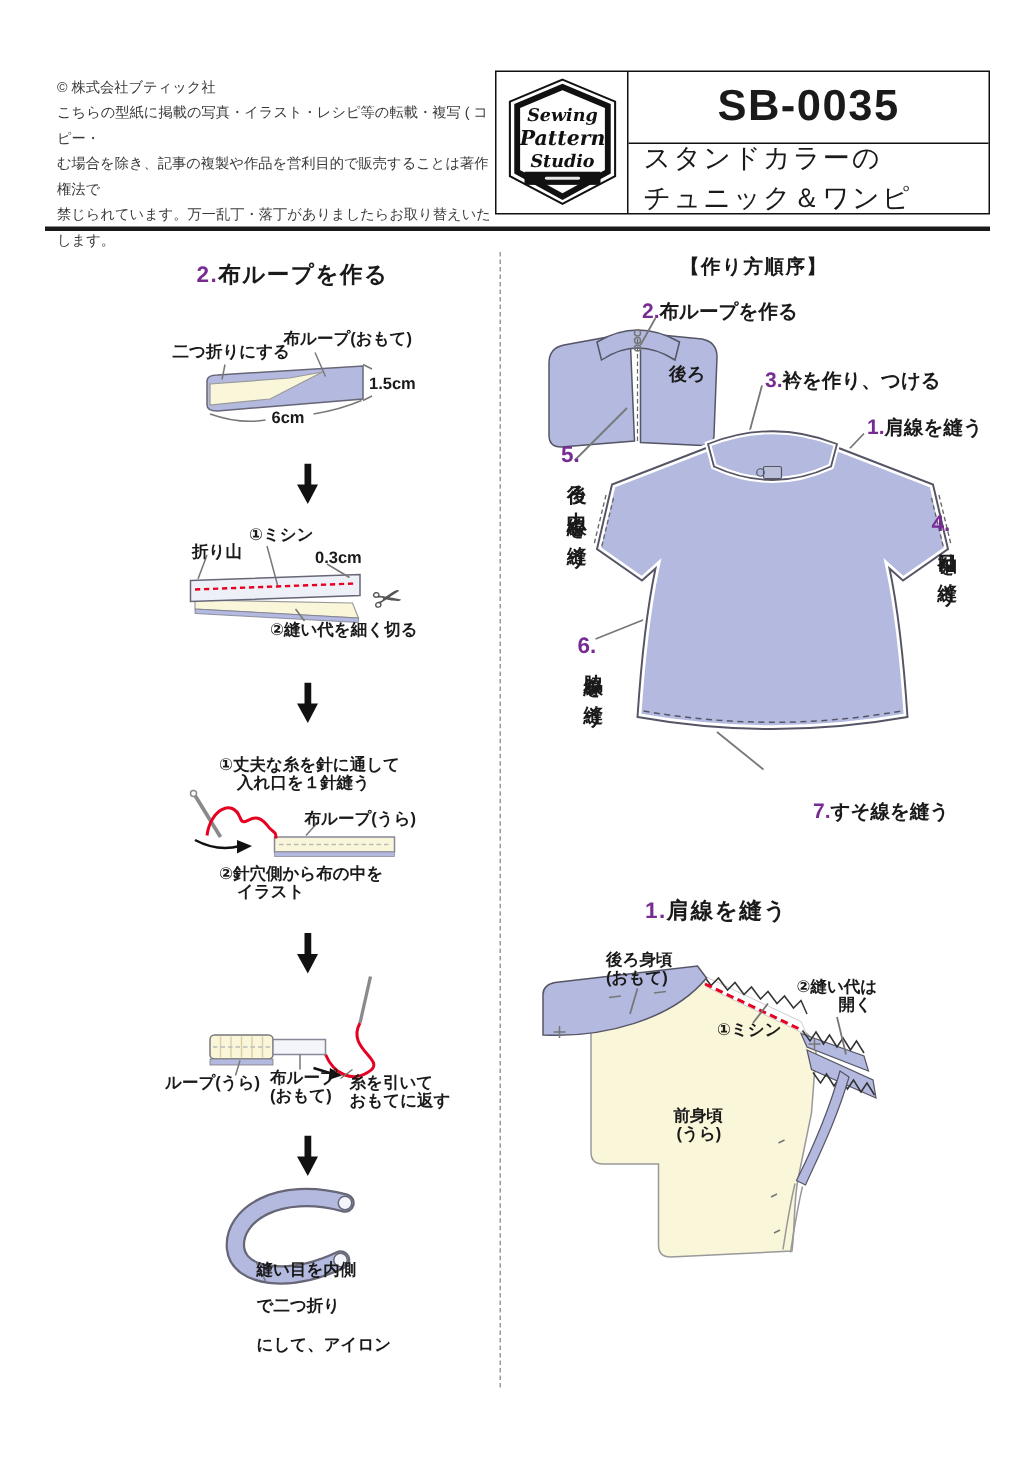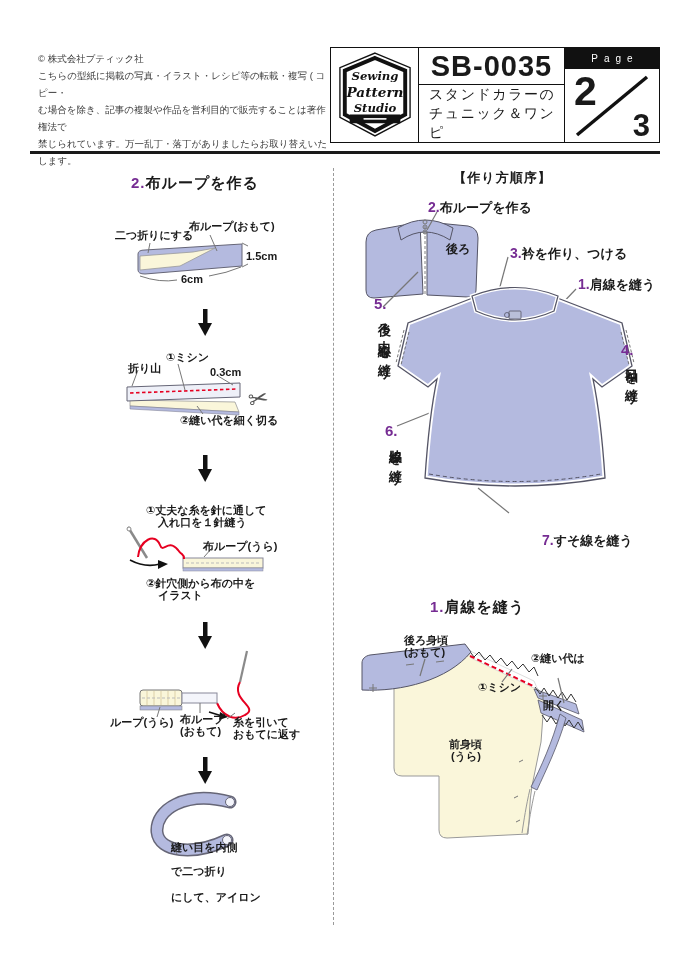--- a/index.html
+++ b/index.html
@@ -8,22 +8,22 @@
   .abs{position:absolute;}
   
   .copy{left:38px;top:50px;width:292px;font-size:9.5px;line-height:17px;color:#3a3a3a;}
   .copy .t{display:block;}
   
   .htable{left:330px;top:47px;width:330px;height:96px;border:1.5px solid #111;display:flex;box-sizing:border-box;background:#fff;}
   .hcell-logo{width:87px;border-right:1.5px solid #111;display:flex;align-items:center;justify-content:center;}
   .hcell-mid{flex:1;display:flex;flex-direction:column;}
   .hcode{height:47px;border-bottom:1.5px solid #111;display:flex;align-items:center;justify-content:center;
          font-size:29px;font-weight:bold;letter-spacing:1px;}
-  .hsub{flex:1;display:flex;flex-direction:column;justify-content:flex-end;padding-left:10px;
-        font-size:14px;letter-spacing:1.5px;line-height:19px;}
+  .hsub{flex:1;display:flex;flex-direction:column;justify-content:space-between;padding-left:10px;
+        font-size:18px;letter-spacing:1.5px;line-height:19px;}
   .hcell-page{width:94px;border-left:1.5px solid #111;position:relative;}
   .pgbar{height:21px;background:#111;color:#fff;font-size:10px;letter-spacing:6px;display:flex;
          align-items:center;justify-content:center;padding-left:6px;}
   .pgnum2{position:absolute;left:9px;top:20px;font-size:41px;font-weight:bold;}
   .pgnum3{position:absolute;right:9px;bottom:-2px;font-size:31px;font-weight:bold;}
   
   .hr{left:30px;top:151px;width:630px;height:3px;background:#1a1a1a;}
   .vdash{left:333px;top:168px;height:757px;width:0;border-left:1px dashed #9a9a9a;}
   
   .sechead{font-size:15px;font-weight:bold;letter-spacing:1px;white-space:nowrap;}
@@ -63,28 +63,20 @@
         <rect x="27" y="67.5" width="24" height="2" rx="1" fill="#e8e8e8"></rect>
       </svg>
     </div>
     <div class="hcell-mid">
       <div class="hcode">SB-0035</div>
       <div class="hsub">
         <span>スタンドカラーの</span>
         <span>チュニック＆ワンピ</span>
       </div>
     </div>
-    <div class="hcell-page">
-      <div class="pgbar">Page</div>
-      <div class="pgnum2">2</div>
-      <div class="pgnum3">3</div>
-      <svg class="abs" style="left:0;top:21px;" width="92" height="72">
-        <line x1="12" y1="66" x2="82" y2="8" stroke="#111" stroke-width="3.5"></line>
-      </svg>
-    </div>
   </div>
 
   <div class="abs hr"></div>
   <div class="abs vdash"></div>
 
   <div class="abs sechead" style="left:115px;top:174px;width:160px;text-align:center;">
     <span class="n">2.</span><span>布ループを作る</span>
   </div>
 
   <svg class="abs" style="left:105px;top:218px;" width="215" height="78">
@@ -258,18 +250,18 @@
     <path d="M226,108 C218,136 206,160 197,180 L191,177 C201,157 212,133 220,104 Z" fill="#B4BADF" stroke="#556" stroke-width="0.8"></path>
     <path d="M195,181 C191,198 189,212 187,225 M190,179 C186,196 184,210 182,223" fill="none" stroke="#999" stroke-width="1"></path>
     <line x1="85" y1="49" x2="80" y2="66" stroke="#777" stroke-width="1.2"></line>
     <line x1="218" y1="68" x2="224" y2="93" stroke="#777" stroke-width="1.2"></line>
     <line x1="162" y1="72" x2="172" y2="59" stroke="#777" stroke-width="1.2"></line>
     <path d="M66,55 L74,54 M96,52 L104,51 M29,78 L37,78 M33,74 L33,82 M199,86 L207,86 M203,82 L203,90 M179,152 L183,150 M174,188 L178,186 M176,212 L180,210" stroke="#777" stroke-width="1" fill="none"></path>
   </svg>
   <div class="abs lbl" style="left:404px;top:634px;">後ろ身頃</div>
   <div class="abs lbl" style="left:404px;top:646px;">(おもて)</div>
   <div class="abs lbl" style="left:531px;top:652px;">②縫い代は</div>
-  <div class="abs lbl ind" style="left:531px;top:664px;margin-top:35px;">開く</div>
+  <div class="abs lbl ind" style="left:547px;top:664px;">開く</div>
   <div class="abs lbl" style="left:478px;top:681px;">①ミシン</div>
   <div class="abs lbl" style="left:449px;top:738px;">前身頃</div>
   <div class="abs lbl" style="left:451px;top:750px;">(うら)</div>
 
 </div>
 
 </body></html>

